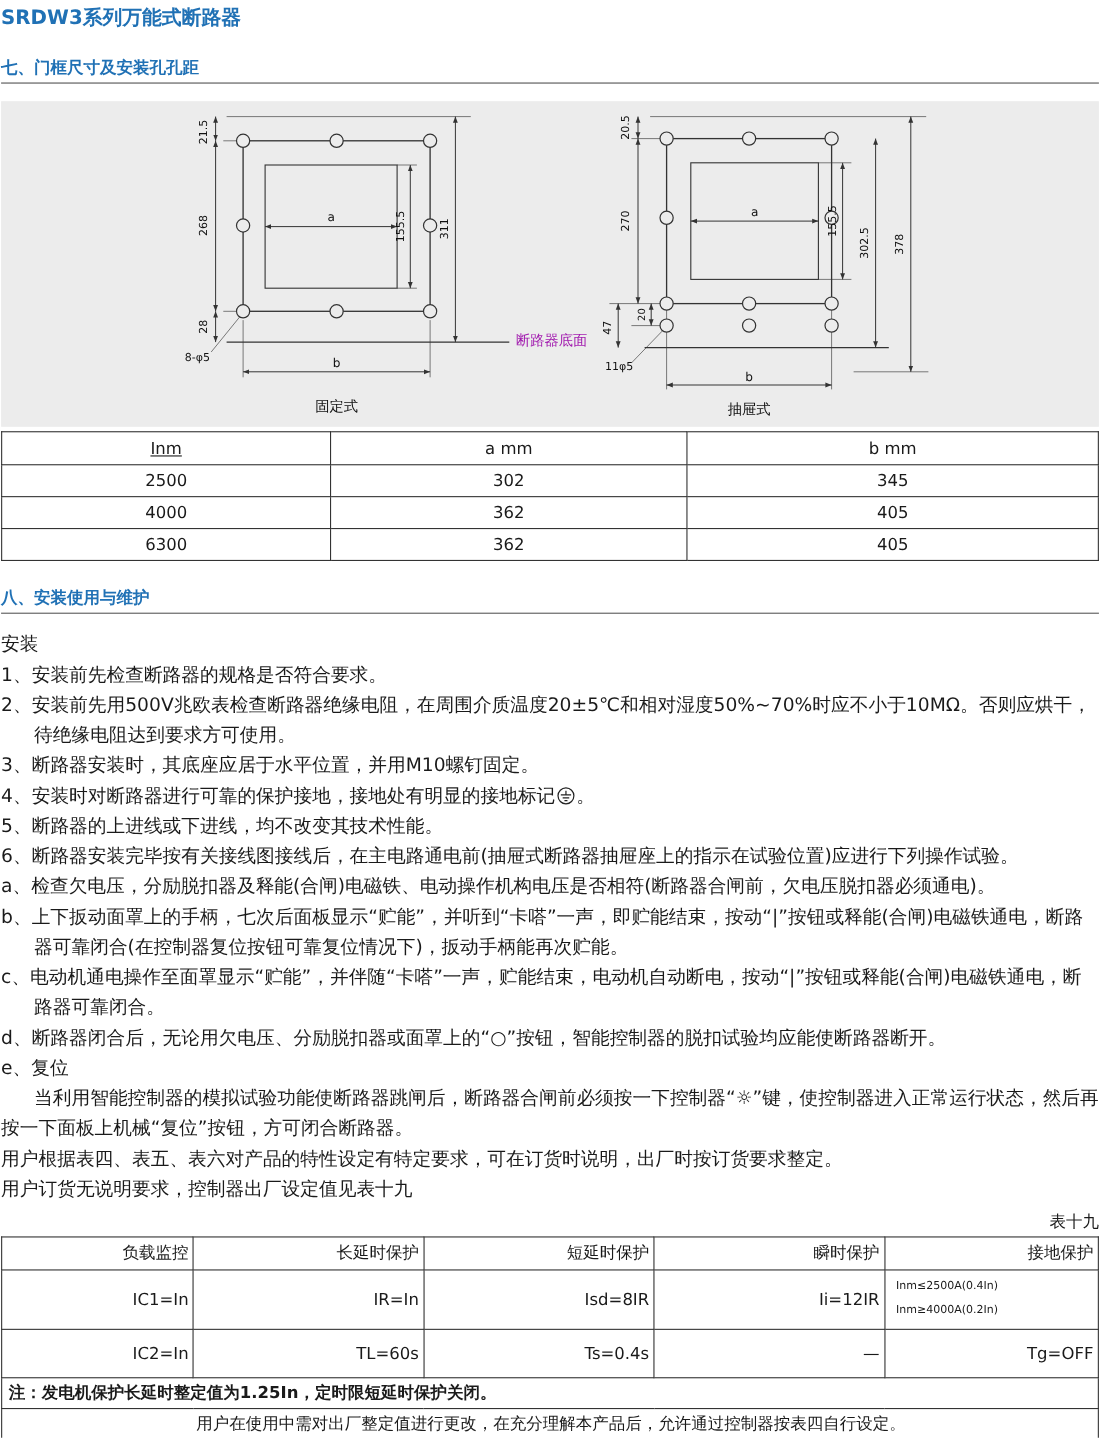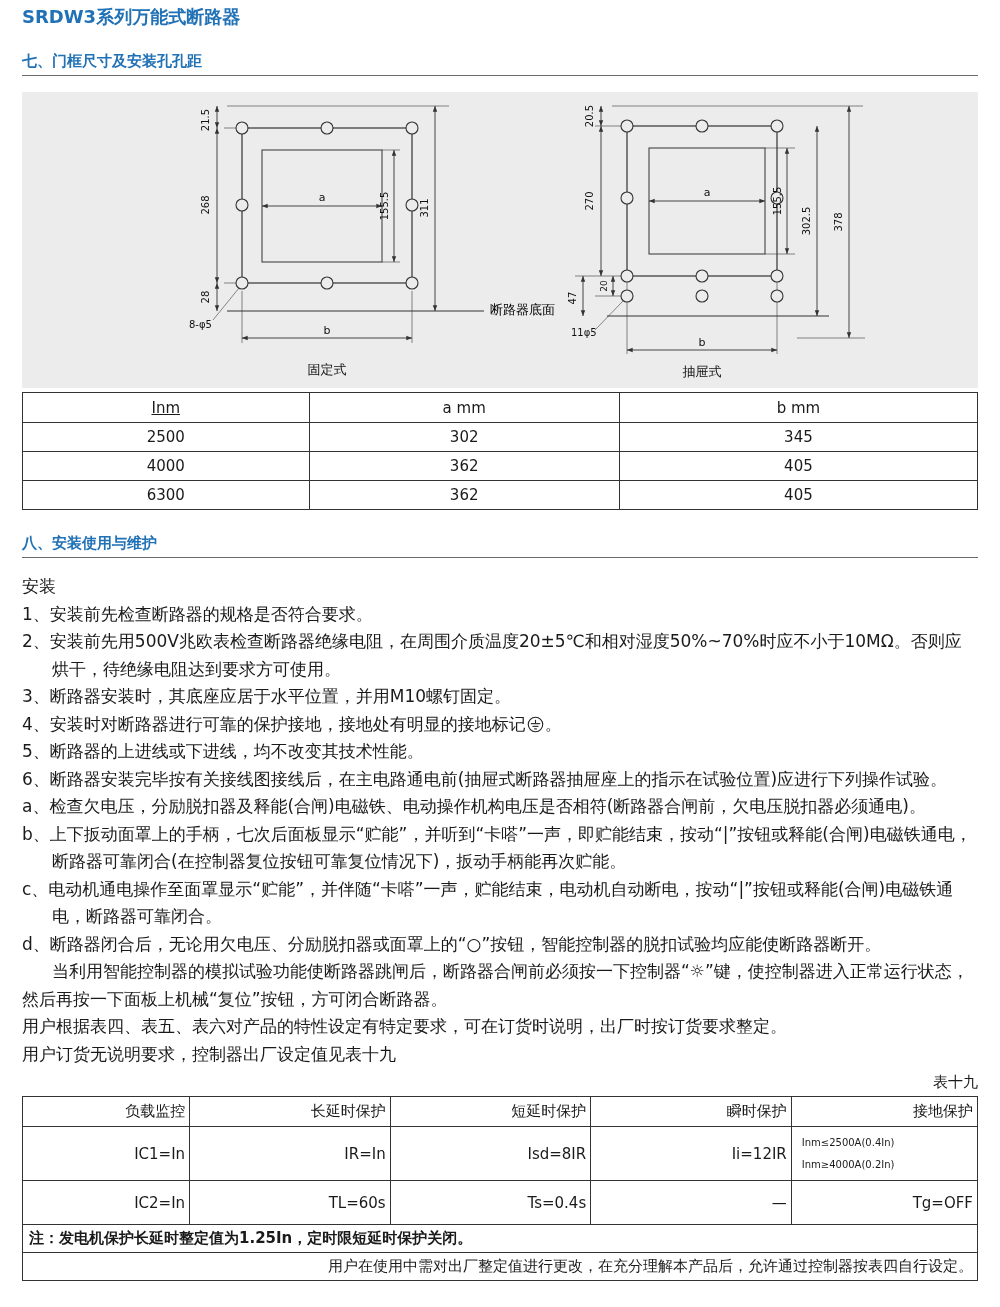--- a/index.html
+++ b/index.html
@@ -5,21 +5,21 @@
   * { box-sizing: border-box; }
   body {
     margin: 0;
     width: 1000px;
     height: 1307px;
     overflow: hidden;
     background: #ffffff;
     color: #1a1a1a;
     font-family: "DejaVu Sans", "Liberation Sans", sans-serif;
   }
-  .page { padding: 0 22px; }
+  .page { padding: 0 1px; }
 
   .doc-title {
     color: #2071b5;
     font-size: 18px;
     font-weight: bold;
     margin: 6px 0 0 0;
     line-height: 22px;
   }
   .section-head {
     color: #2071b5;
@@ -38,21 +38,21 @@
   .panel {
     margin-top: 16px;
     background: #ececec;
     height: 296px;
     position: relative;
   }
   .draw-left  { position: absolute; left: 165px; top: 6px; }
   .draw-right { position: absolute; left: 545px; top: 6px; }
   .bottom-label {
     position: absolute; left: 468px; top: 209px;
-    font-size: 13px; color: #000000; white-space: nowrap;
+    font-size: 13px; color: #a21caf; white-space: nowrap;
   }
   svg text { fill: #111; font-family: "DejaVu Sans", "Liberation Sans", sans-serif; }
 
   table { border-collapse: collapse; width: 100%; table-layout: fixed; }
   .t1 { margin-top: 4px; }
   .t1 th, .t1 td {
     border: 1px solid #333;
     text-align: center;
     font-size: 15px;
     font-weight: normal;
@@ -77,21 +77,21 @@
     text-align: right;
     font-weight: normal;
   }
   .t19 thead th { height: 30px; }
   .t19 .k0 { width: 17.5%; } .t19 .k1 { width: 21%; } .t19 .k2 { width: 21%; }
   .t19 .k3 { width: 21%; }   .t19 .k4 { width: 19.5%; }
   .t19 .row1 td { height: 54px; }
   .t19 .row2 td { height: 44px; }
   .t19 .ground-cell { text-align: left; padding-left: 10px; font-size: 10px; line-height: 22px; }
   .t19 .note-cell   { text-align: left; font-weight: bold; height: 28px; padding-left: 6px; }
-  .t19 .footer-cell { text-align: right; height: 28px; padding-left: 6px; }
+  .t19 .footer-cell { text-align: center; height: 28px; padding-left: 6px; }
 </style>
 </head>
 <body>
 
 <div class="page">
 
   <h1 class="doc-title">SRDW3系列万能式断路器</h1>
 
   <div class="section-head">七、门框尺寸及安装孔孔距</div>
   <div class="rule"></div>
@@ -253,20 +253,21 @@
             <line x1="8.4" y1="15.2" x2="11.6" y2="15.2"></line>
           </g>
         </svg><span>。</span>
     </div>
     <div class="item">5、断路器的上进线或下进线，均不改变其技术性能。</div>
     <div class="item">6、断路器安装完毕按有关接线图接线后，在主电路通电前(抽屉式断路器抽屉座上的指示在试验位置)应进行下列操作试验。</div>
     <div class="item">a、检查欠电压，分励脱扣器及释能(合闸)电磁铁、电动操作机构电压是否相符(断路器合闸前，欠电压脱扣器必须通电)。</div>
     <div class="item">b、上下扳动面罩上的手柄，七次后面板显示“贮能”，并听到“卡嗒”一声，即贮能结束，按动“|”按钮或释能(合闸)电磁铁通电，断路器可靠闭合(在控制器复位按钮可靠复位情况下)，扳动手柄能再次贮能。</div>
     <div class="item">c、电动机通电操作至面罩显示“贮能”，并伴随“卡嗒”一声，贮能结束，电动机自动断电，按动“|”按钮或释能(合闸)电磁铁通电，断路器可靠闭合。</div>
     <div class="item">d、断路器闭合后，无论用欠电压、分励脱扣器或面罩上的“○”按钮，智能控制器的脱扣试验均应能使断路器断开。</div>
+    <div class="item">e、复位</div>
     <div class="epara">当利用智能控制器的模拟试验功能使断路器跳闸后，断路器合闸前必须按一下控制器“☼”键，使控制器进入正常运行状态，然后再按一下面板上机械“复位”按钮，方可闭合断路器。</div>
     <div>用户根据表四、表五、表六对产品的特性设定有特定要求，可在订货时说明，出厂时按订货要求整定。</div>
     <div>用户订货无说明要求，控制器出厂设定值见表十九</div>
   </div>
 
   <div class="tbl-label">表十九</div>
 
   <table class="t19">
     <thead>
       <tr>

